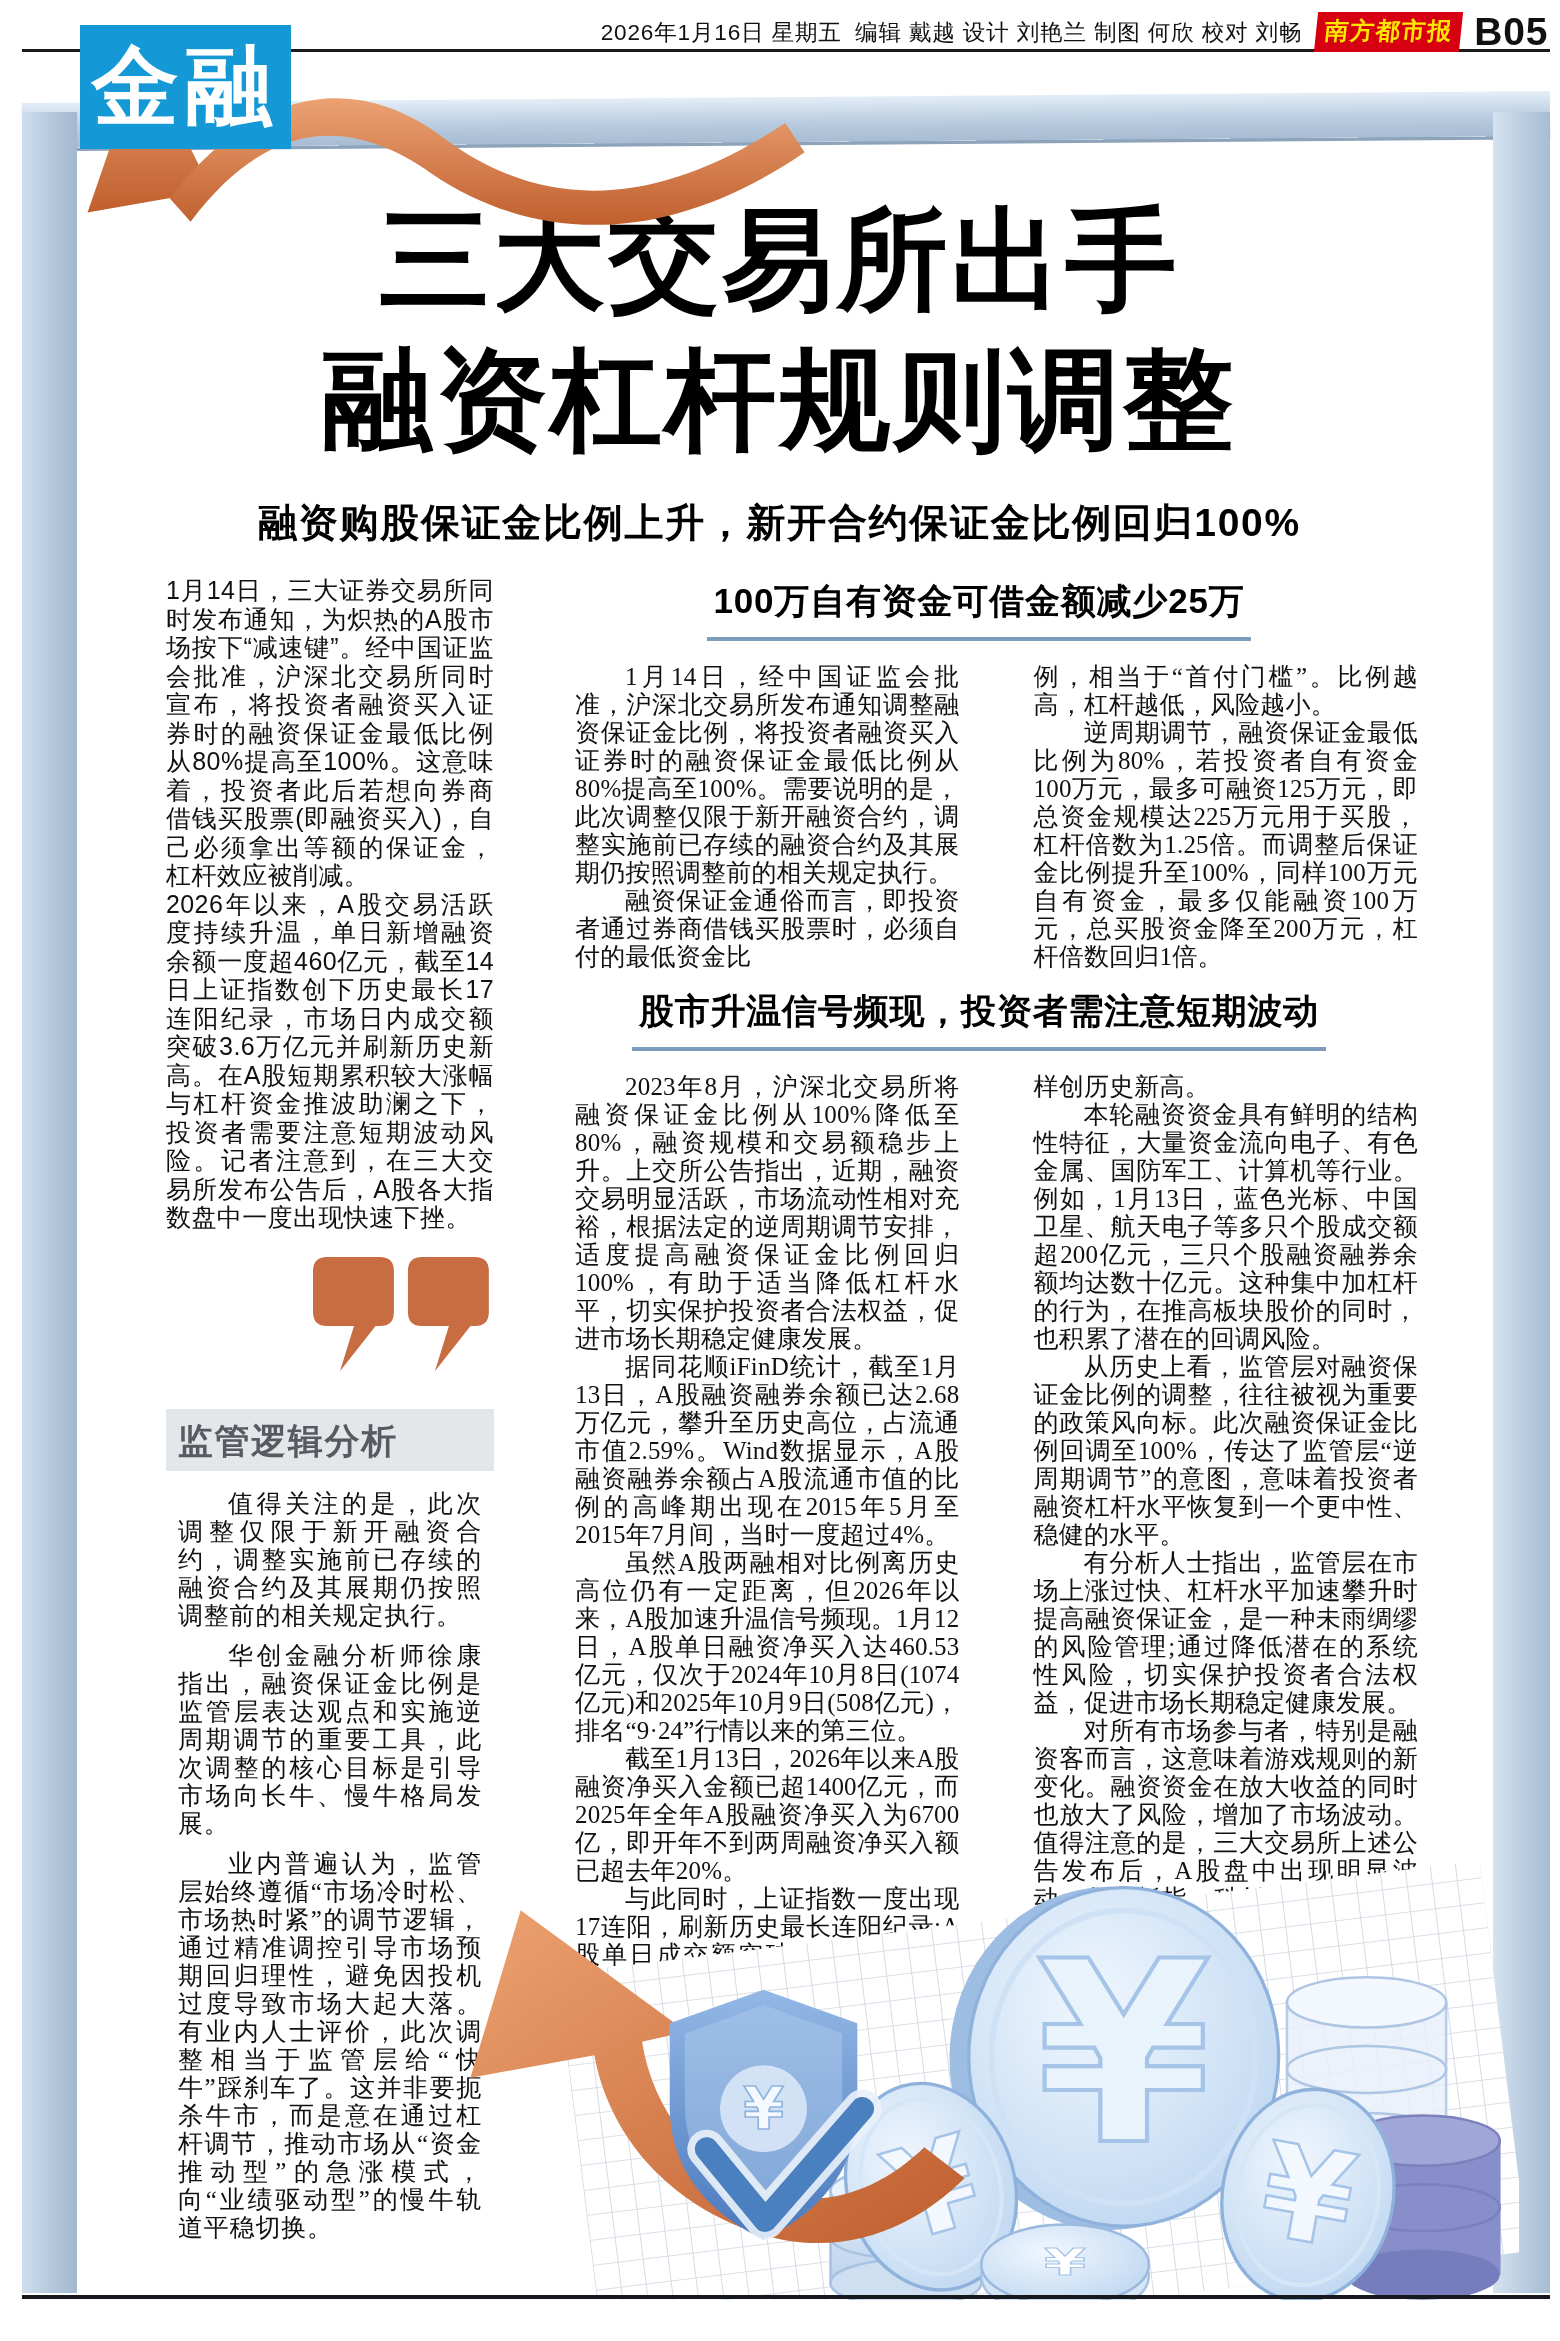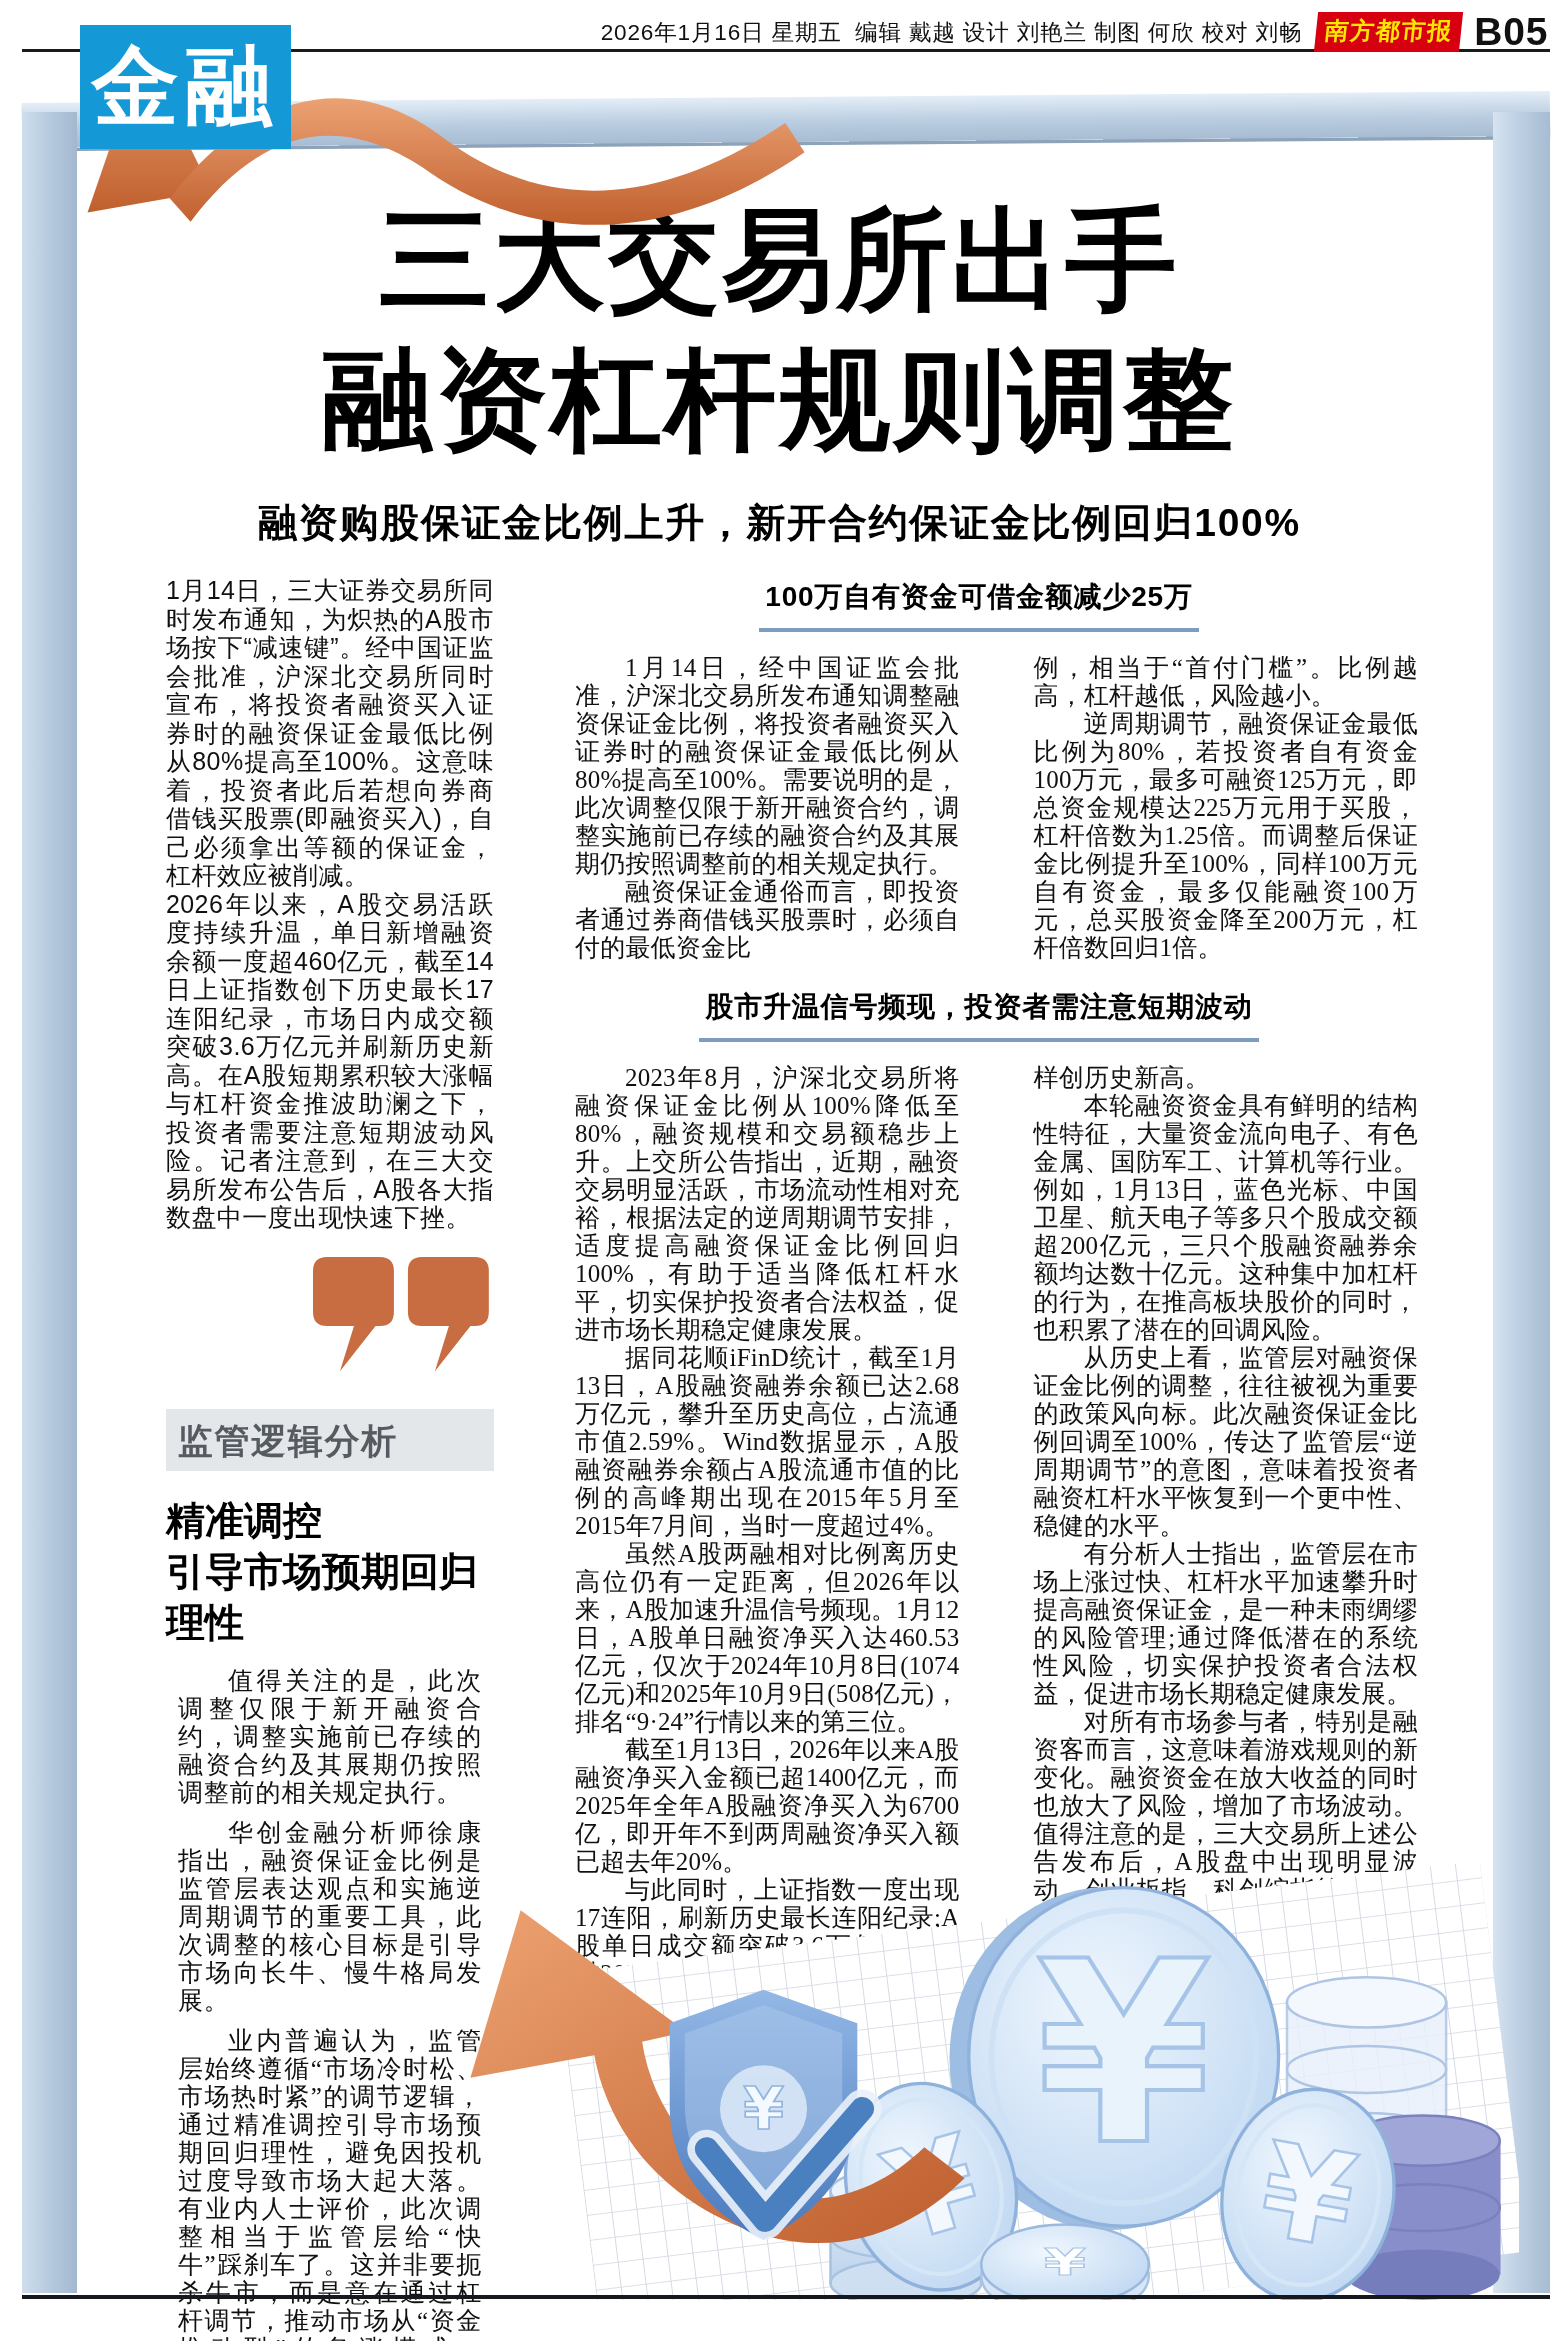--- a/index.html
+++ b/index.html
@@ -41,21 +41,21 @@
         padding:8.4px 11.7px 6.7px;letter-spacing:1.7px;}
   .an-title{font-size:39px;font-weight:800;line-height:1.3;margin-top:25px;color:#000;}
   .analysis{margin-top:18.4px;}
   .analysis p{margin:12px;font-family:"Liberation Serif","DejaVu Serif",serif;font-size:25px;line-height:28px;
         text-align:justify;letter-spacing:0.8px;}
 
   
   .section{position:absolute;left:540px;width:878px;z-index:2;}
   #sec1{top:578px;} #sec2{top:988px;}
   .sec-title{text-align:center;margin:0;}
-  .sec-title span{display:inline-block;font-size:28px;font-weight:800;letter-spacing:0.8px;color:#000;
+  .sec-title span{display:inline-block;font-size:35px;font-weight:800;letter-spacing:0.8px;color:#000;
         padding:0 6.7px 11.7px;border-bottom:4.2px solid #7d9cbe;}
   .cols{display:flex;gap:39px;margin-top:22px;}
   .cols .col{flex:1;min-width:0;margin-left:35px;}
   .cols p{margin:0;font-family:"Liberation Serif","DejaVu Serif",serif;font-size:25px;line-height:28px;
         text-align:justify;letter-spacing:0.2px;}
   .para{text-indent:2em;}
   .lead .para{text-indent:0;}
   .para.cont{text-indent:0;}
 
   
@@ -108,24 +108,20 @@
       </div>
 
     <svg class="quote-wrap" viewBox="0 0 330 220">
       <g fill="#c86c41">
         <path d="M26 0 H124 Q150 0 150 26 V102 Q150 128 124 128 H116 L50 212 L76 128 H26 Q0 128 0 102 V26 Q0 0 26 0 Z"></path>
         <path d="M202 0 H300 Q326 0 326 26 V102 Q326 128 300 128 H292 L226 212 L252 128 H202 Q176 128 176 102 V26 Q176 0 202 0 Z"></path>
       </g>
     </svg>
 
     <div class="kicker">监管逻辑分析</div>
-    <div class="an-title">
-      <div>精准调控</div>
-      <div>引导市场预期回归理性</div>
-    </div>
     <div class="analysis">
         <p class="para">值得关注的是，此次调整仅限于新开融资合约，调整实施前已存续的融资合约及其展期仍按照调整前的相关规定执行。</p>
         <p class="para">华创金融分析师徐康指出，融资保证金比例是监管层表达观点和实施逆周期调节的重要工具，此次调整的核心目标是引导市场向长牛、慢牛格局发展。</p>
         <p class="para">业内普遍认为，监管层始终遵循“市场冷时松、市场热时紧”的调节逻辑，通过精准调控引导市场预期回归理性，避免因投机过度导致市场大起大落。有业内人士评价，此次调整相当于监管层给“快牛”踩刹车了。这并非要扼杀牛市，而是意在通过杠杆调节，推动市场从“资金推动型”的急涨模式，向“业绩驱动型”的慢牛轨道平稳切换。</p>
       </div>
 
   </div>
 
   <div class="section" id="sec1">
     <h2 class="sec-title">

